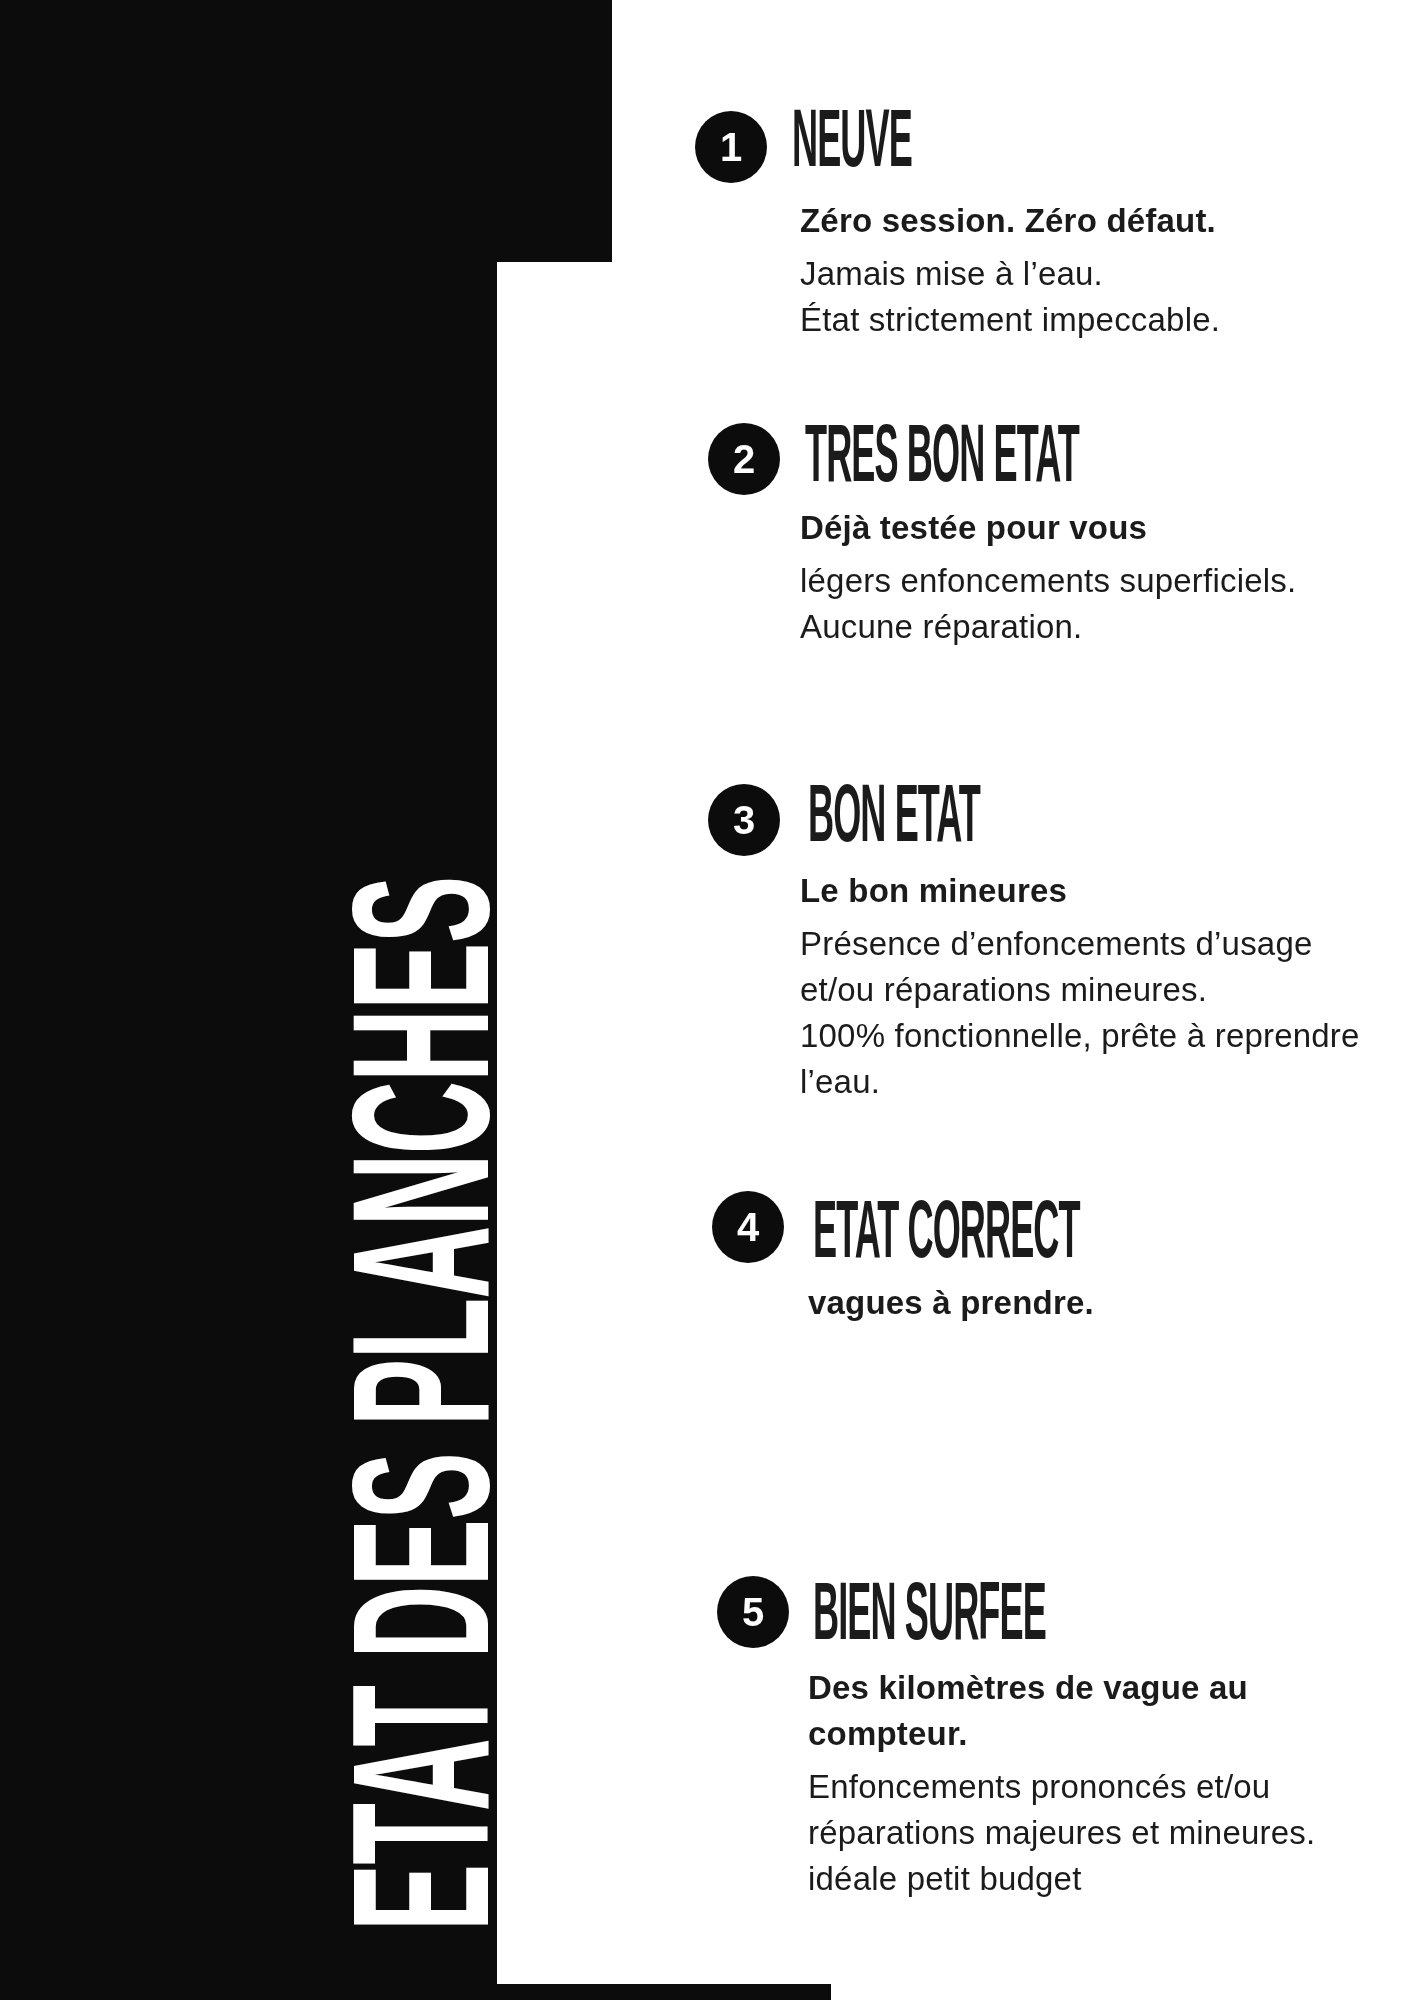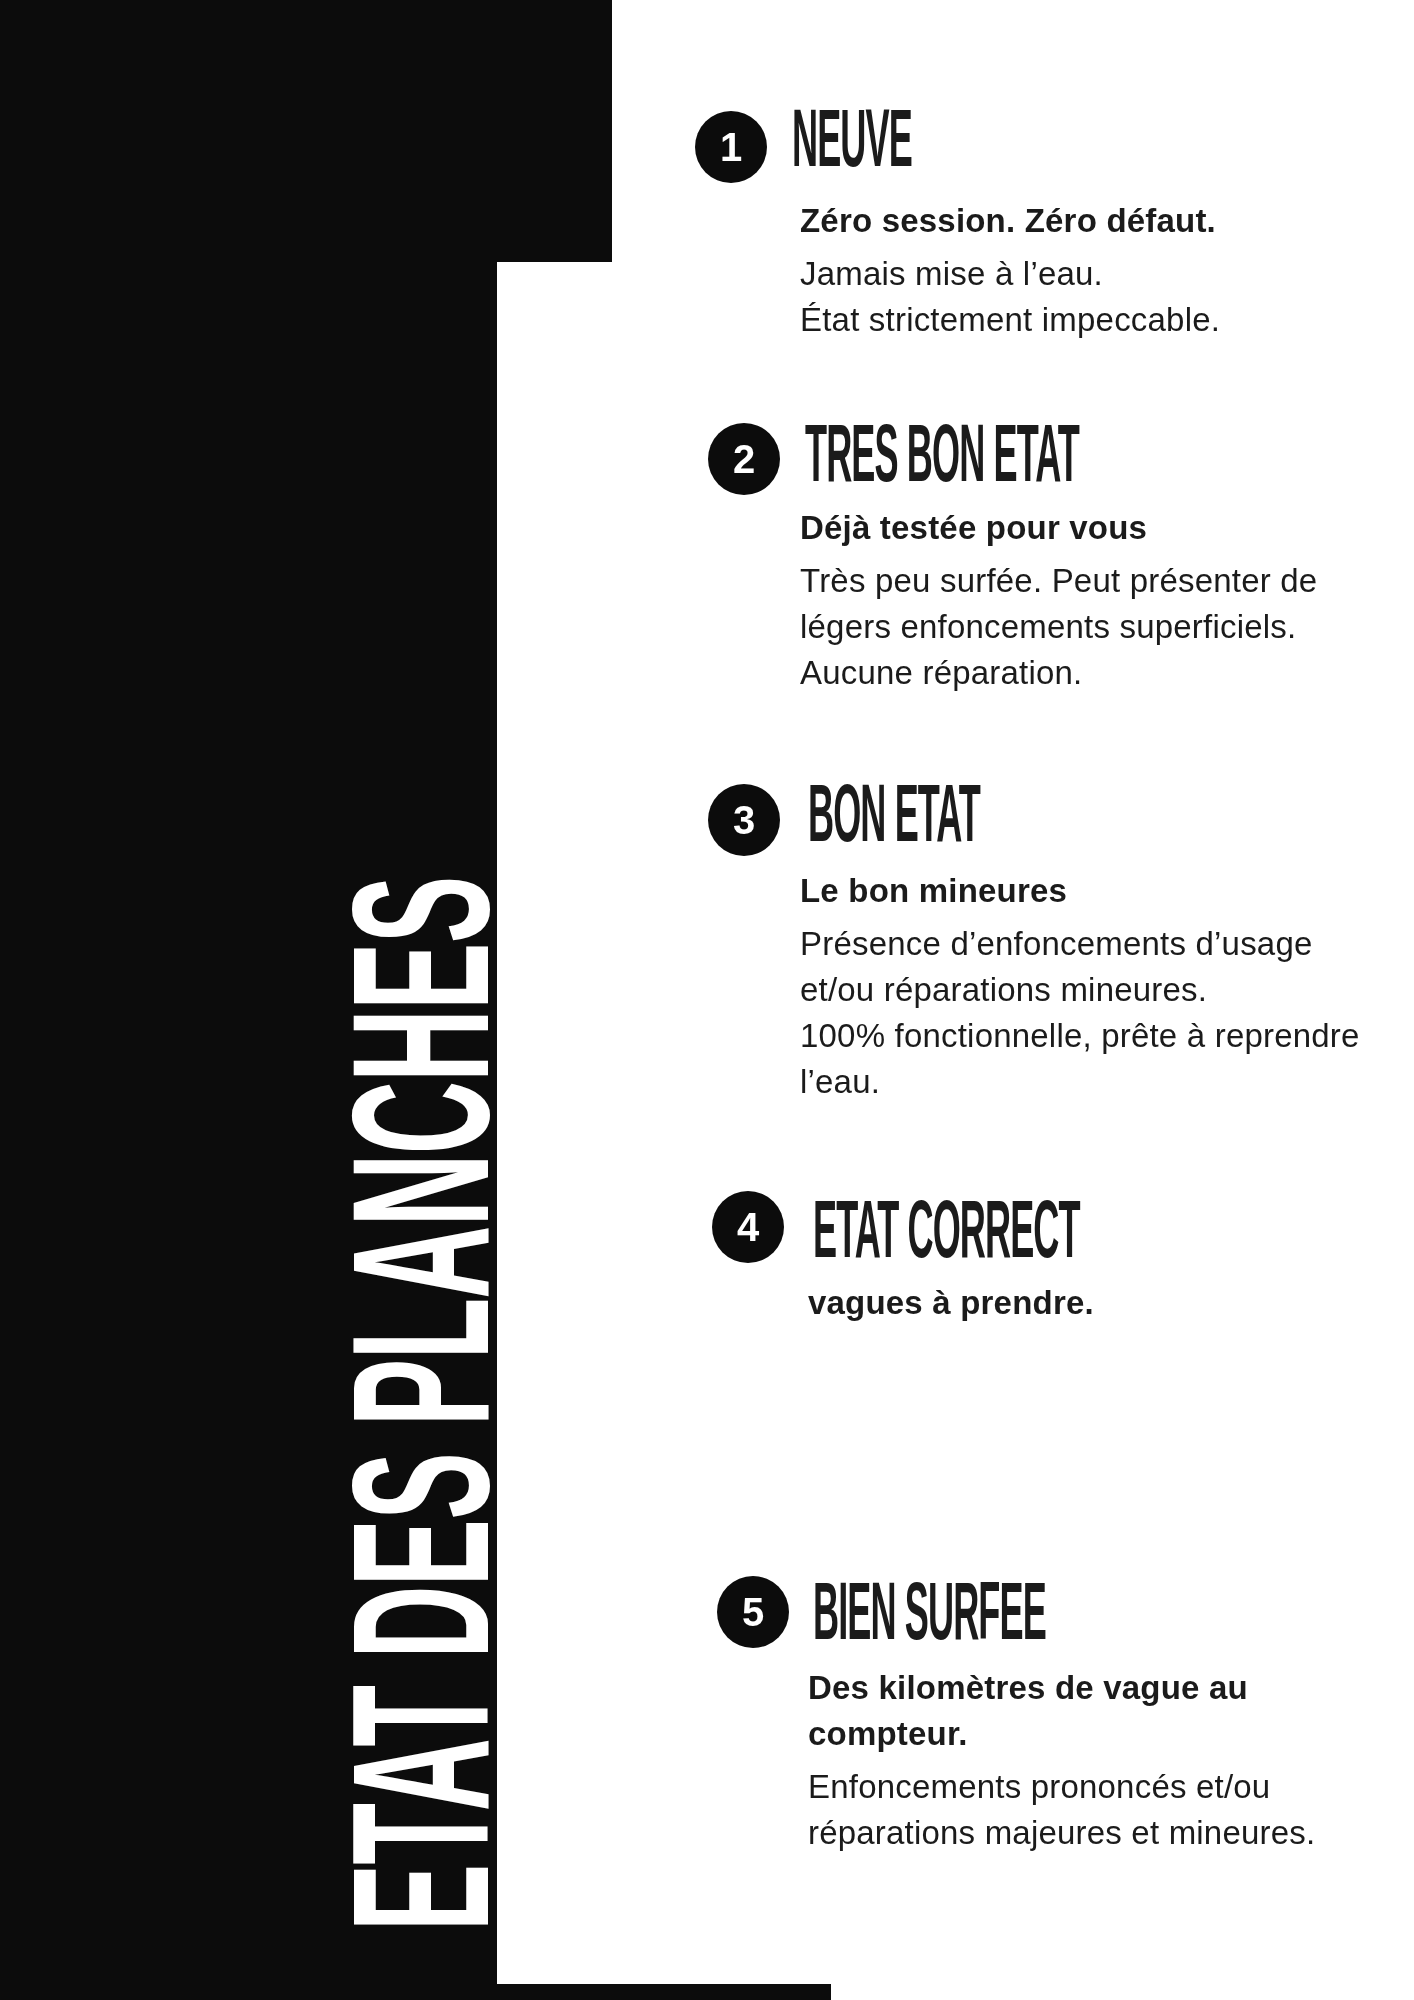--- a/index.html
+++ b/index.html
@@ -61,21 +61,20 @@
   <span class="num">2</span>
 </div>
 <h2 class="title" style="left:805px; top:412px;">
   <span class="squeeze">TRES BON ETAT</span>
 </h2>
 <div class="body" style="left:800px; top:505px;">
   <div class="lead">
     <div class="line">Déjà testée pour vous</div>
   </div>
   <div class="desc">
-    <div class="line">Très peu surfée. Peut présenter de</div>
     <div class="line">légers enfoncements superficiels.</div>
     <div class="line">Aucune réparation.</div>
   </div>
 </div>
 
 <div class="badge" style="left:708px; top:784px;">
   <span class="num">3</span>
 </div>
 <h2 class="title" style="left:808px; top:772px;">
   <span class="squeeze">BON ETAT</span>
@@ -111,14 +110,15 @@
   <span class="squeeze">BIEN SURFEE</span>
 </h2>
 <div class="body" style="left:808px; top:1665px;">
   <div class="lead">
     <div class="line">Des kilomètres de vague au</div>
     <div class="line">compteur.</div>
   </div>
   <div class="desc">
     <div class="line">Enfoncements prononcés et/ou</div>
     <div class="line">réparations majeures et mineures.</div>
+    <div class="line">idéale petit budget</div>
   </div>
 </div>
 
 </body></html>

